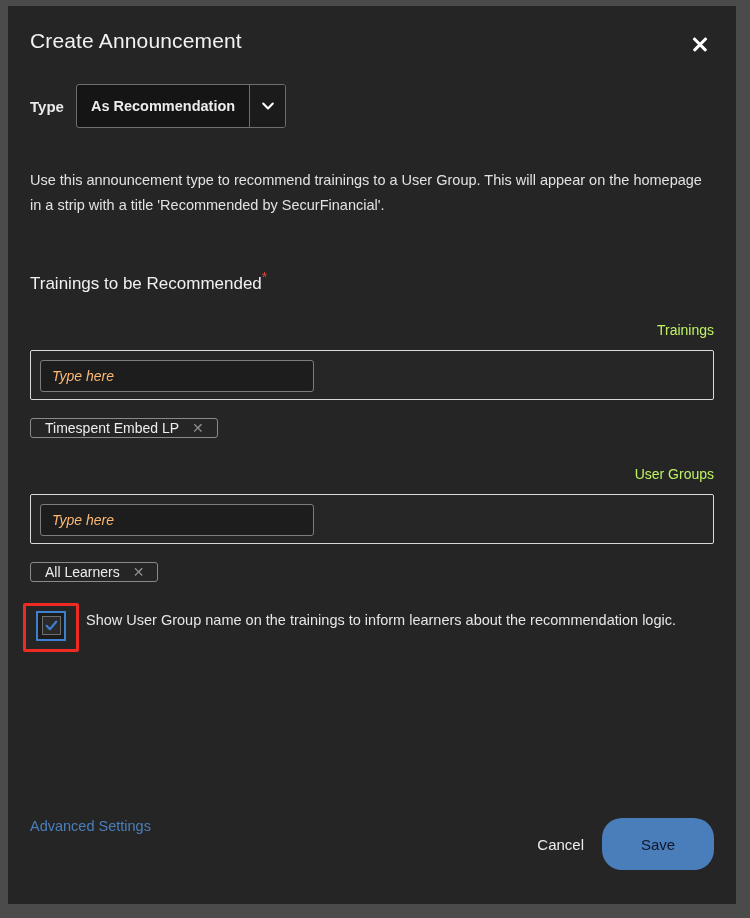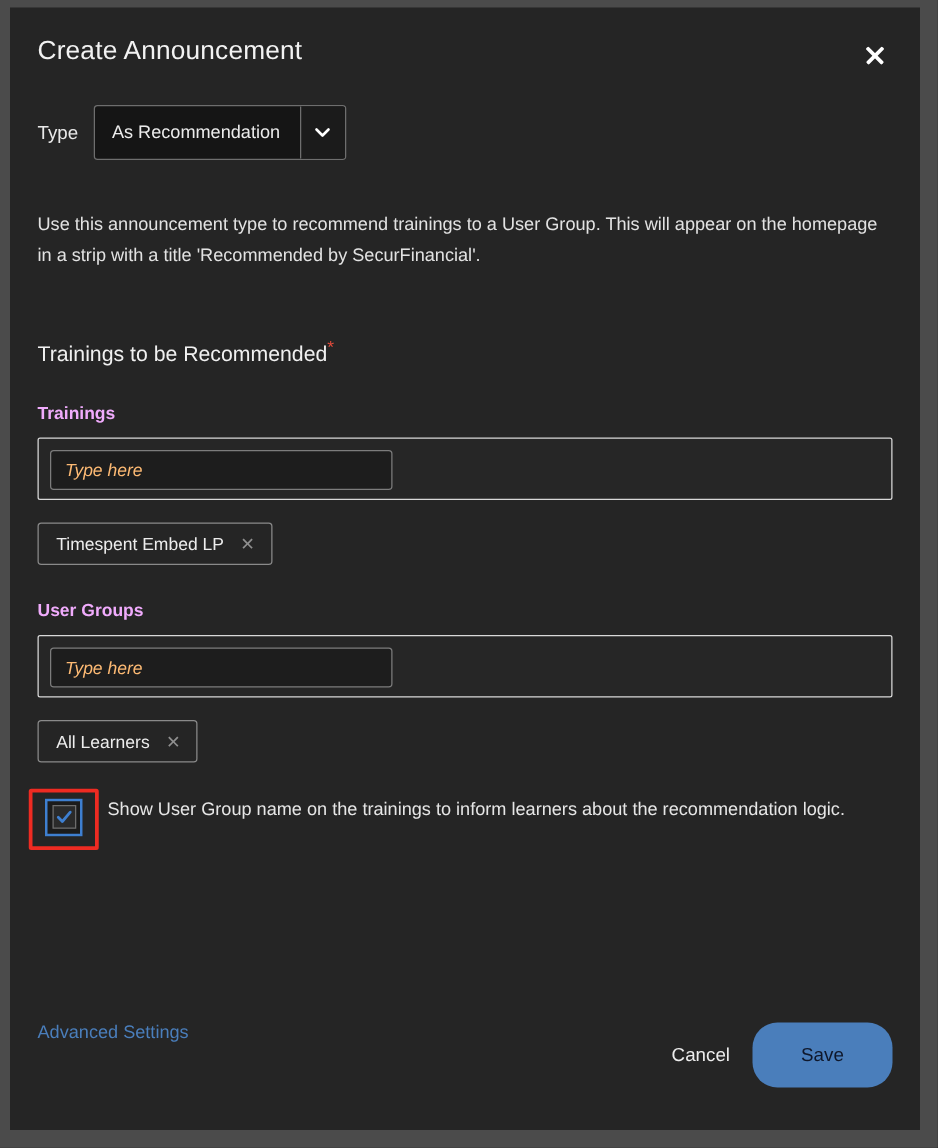--- a/index.html
+++ b/index.html
@@ -62,20 +62,21 @@
   }
   .close-btn::before { transform: rotate(45deg); }
   .close-btn::after  { transform: rotate(-45deg); }
 
   
   .type-row {
     display: flex;
     align-items: center;
     gap: 12px;
     margin-top: 26px;
+    font-weight: bold;
   }
   .type-label {
     font-size: 15px;
     color: #e9e9e9;
   }
   .select-wrap {
     display: flex;
     align-items: stretch;
     height: 44px;
     border: 1px solid #6e6e6e;
@@ -122,22 +123,23 @@
   .section-title .req,
   .field-label .req {
     color: #e14b3b;
     font-size: 14px;
     vertical-align: super;
     line-height: 0;
   }
   .field-label {
     margin-top: 28px;
     font-size: 14px;
-    font-weight: 700;
-    color: #f0abfc;
+    font-weight: 400;
+    color: #bef264;
+    text-align: right;
   }
 
   
   .combo-outer {
     margin-top: 12px;
     border: 1px solid #d9d9d9;
     background: #262626;
     border-radius: 2px;
     padding: 9px;
     height: 50px;
@@ -162,21 +164,21 @@
   .chip-row {
     margin-top: 18px;
     display: flex;
     flex-wrap: wrap;
     gap: 10px;
   }
   .chip {
     display: inline-flex;
     align-items: center;
     gap: 13px;
-    height: 34px;
+    height: 20px;
     padding: 0 13px 0 14px;
     border: 1px solid #8a8a8a;
     border-radius: 3px;
     background: #252525;
     font-size: 14px;
     color: #ededed;
     white-space: nowrap;
   }
   .chip .chip-x {
     color: #8f8f8f;

